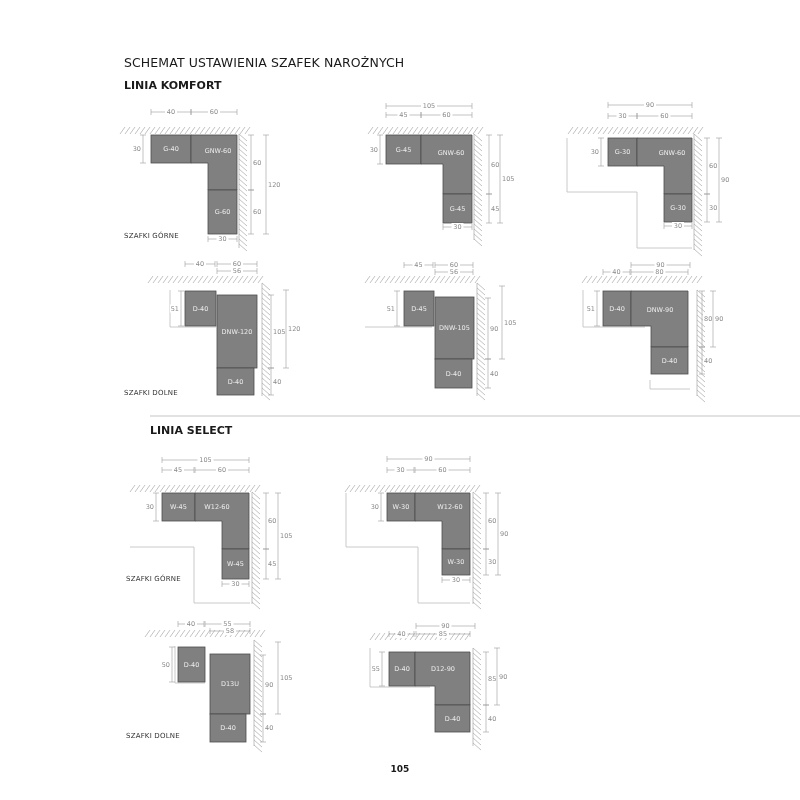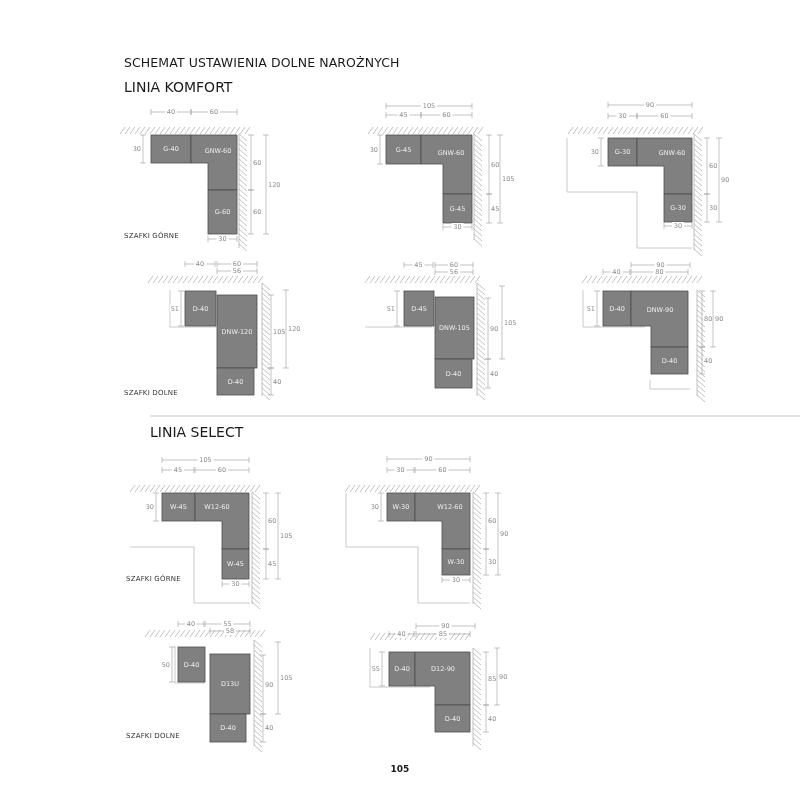--- a/index.html
+++ b/index.html
@@ -1,33 +1,33 @@
 <!DOCTYPE html>
 <html><head>
 <meta charset="utf-8">
 <style>
   html, body { margin:0; padding:0; background:#ffffff; }
   body { width:800px; height:800px; position:relative; overflow:hidden; font-family:"DejaVu Sans", sans-serif; color:#1a1a1a; }
   .title { position:absolute; left:124px; top:55px; font-size:12.5px; letter-spacing:0.1px; }
-  .subtitle { position:absolute; font-size:14px; font-weight:400; }
+  .subtitle { position:absolute; font-size:11px; font-weight:700; }
   .divider { position:absolute; left:150px; top:415px; width:650px; height:2px; background:#e2e2e2; }
   .caption { position:absolute; font-size:7px; color:#333; letter-spacing:0.2px;text-align:center; }
   .pagenum { position:absolute; left:0; width:800px; top:764px; text-align:center; font-size:9px; font-weight:600; }
   svg.canvas { position:absolute; left:0; top:0; width:800px; height:800px; }
   .cab { fill:#808080; stroke:#4d4d4d; stroke-width:0.8; }
   .cab-label { fill:#ececec; font-size:6.5px; font-family:"DejaVu Sans", sans-serif; }
   .dim { stroke:#9a9a9a; stroke-width:0.6; fill:none; }
   .dim-label { fill:#8a8a8a; font-size:6.5px; font-family:"DejaVu Sans", sans-serif; }
   .outline { stroke:#bdbdbd; stroke-width:0.8; fill:none; }
   .hatch-line { stroke:#a8a8a8; stroke-width:0.7; }
 </style>
 </head>
 <body>
 
-<div class="title">SCHEMAT USTAWIENIA DOLNE NAROŻNYCH</div>
+<div class="title">SCHEMAT USTAWIENIA SZAFEK NAROŻNYCH</div>
 <div class="subtitle" style="left:124px; top:79px;">LINIA KOMFORT</div>
 <div class="subtitle" style="left:150px; top:424px;">LINIA SELECT</div>
 
 <div class="divider"></div>
 
 <div class="caption" style="left:124px; top:232px;">SZAFKI GÓRNE</div>
 <div class="caption" style="left:124px; top:389px;">SZAFKI DOLNE</div>
 <div class="caption" style="left:126px; top:575px;">SZAFKI GÓRNE</div>
 <div class="caption" style="left:126px; top:732px;">SZAFKI DOLNE</div>
 

